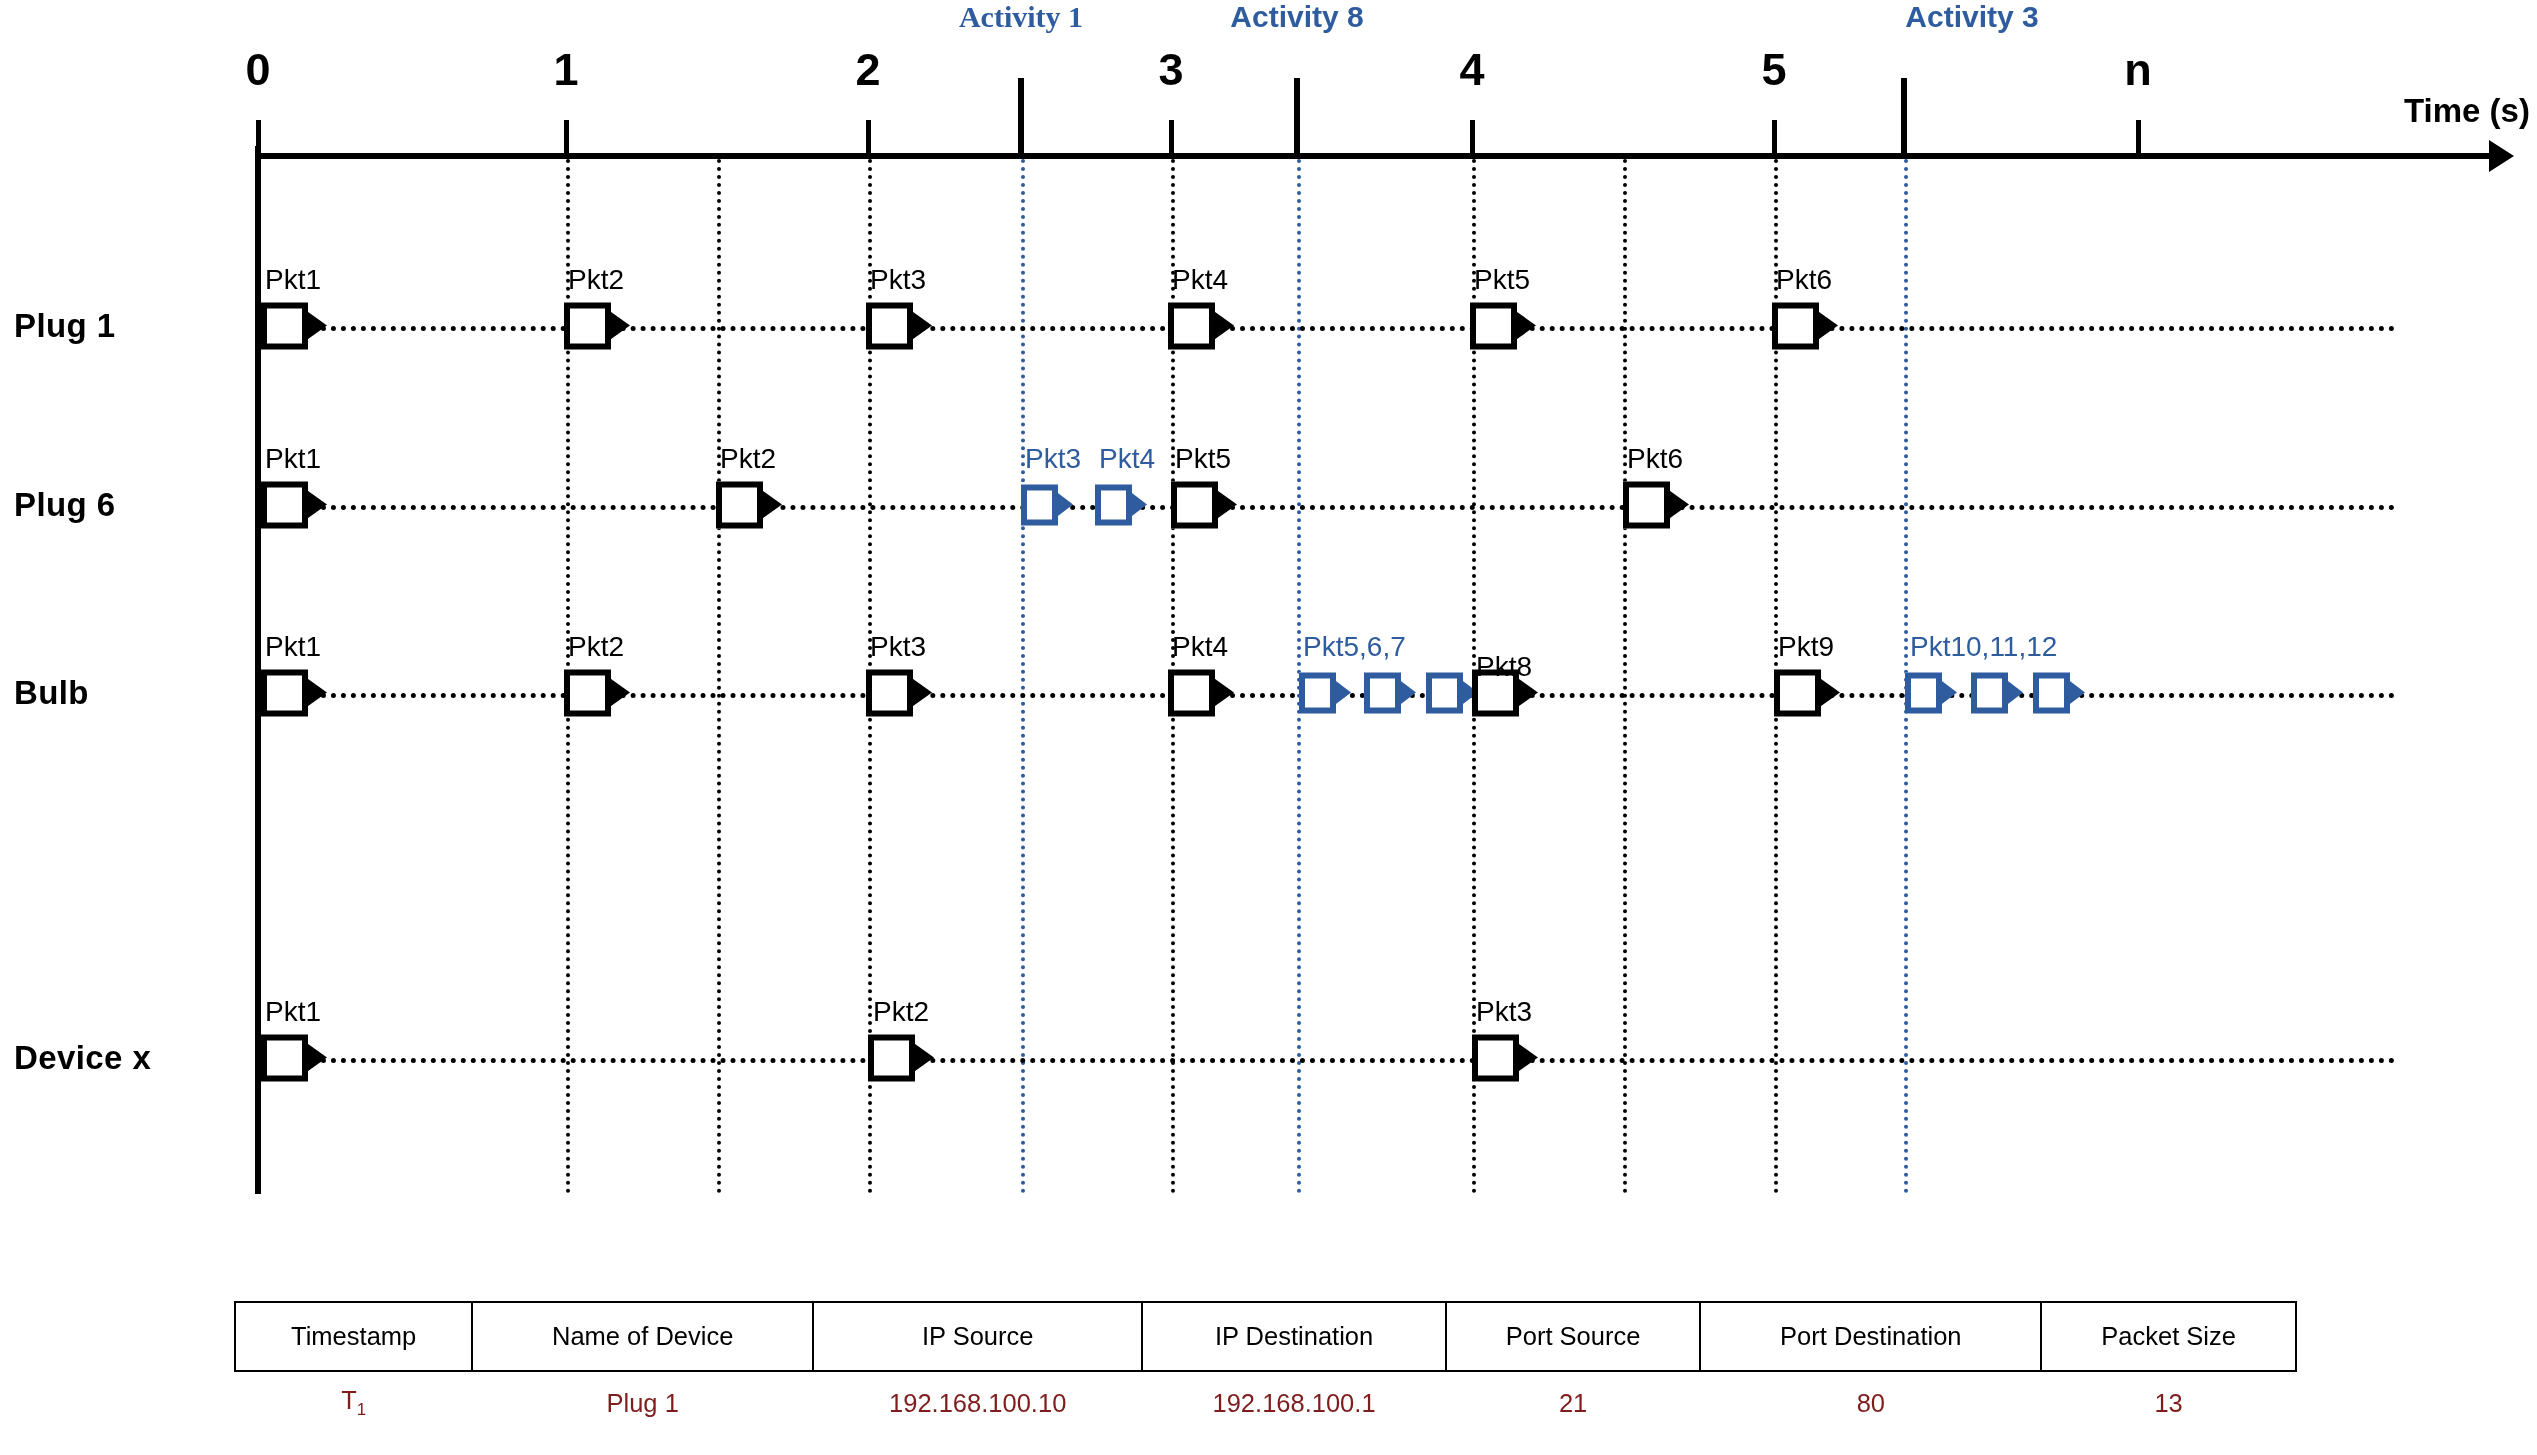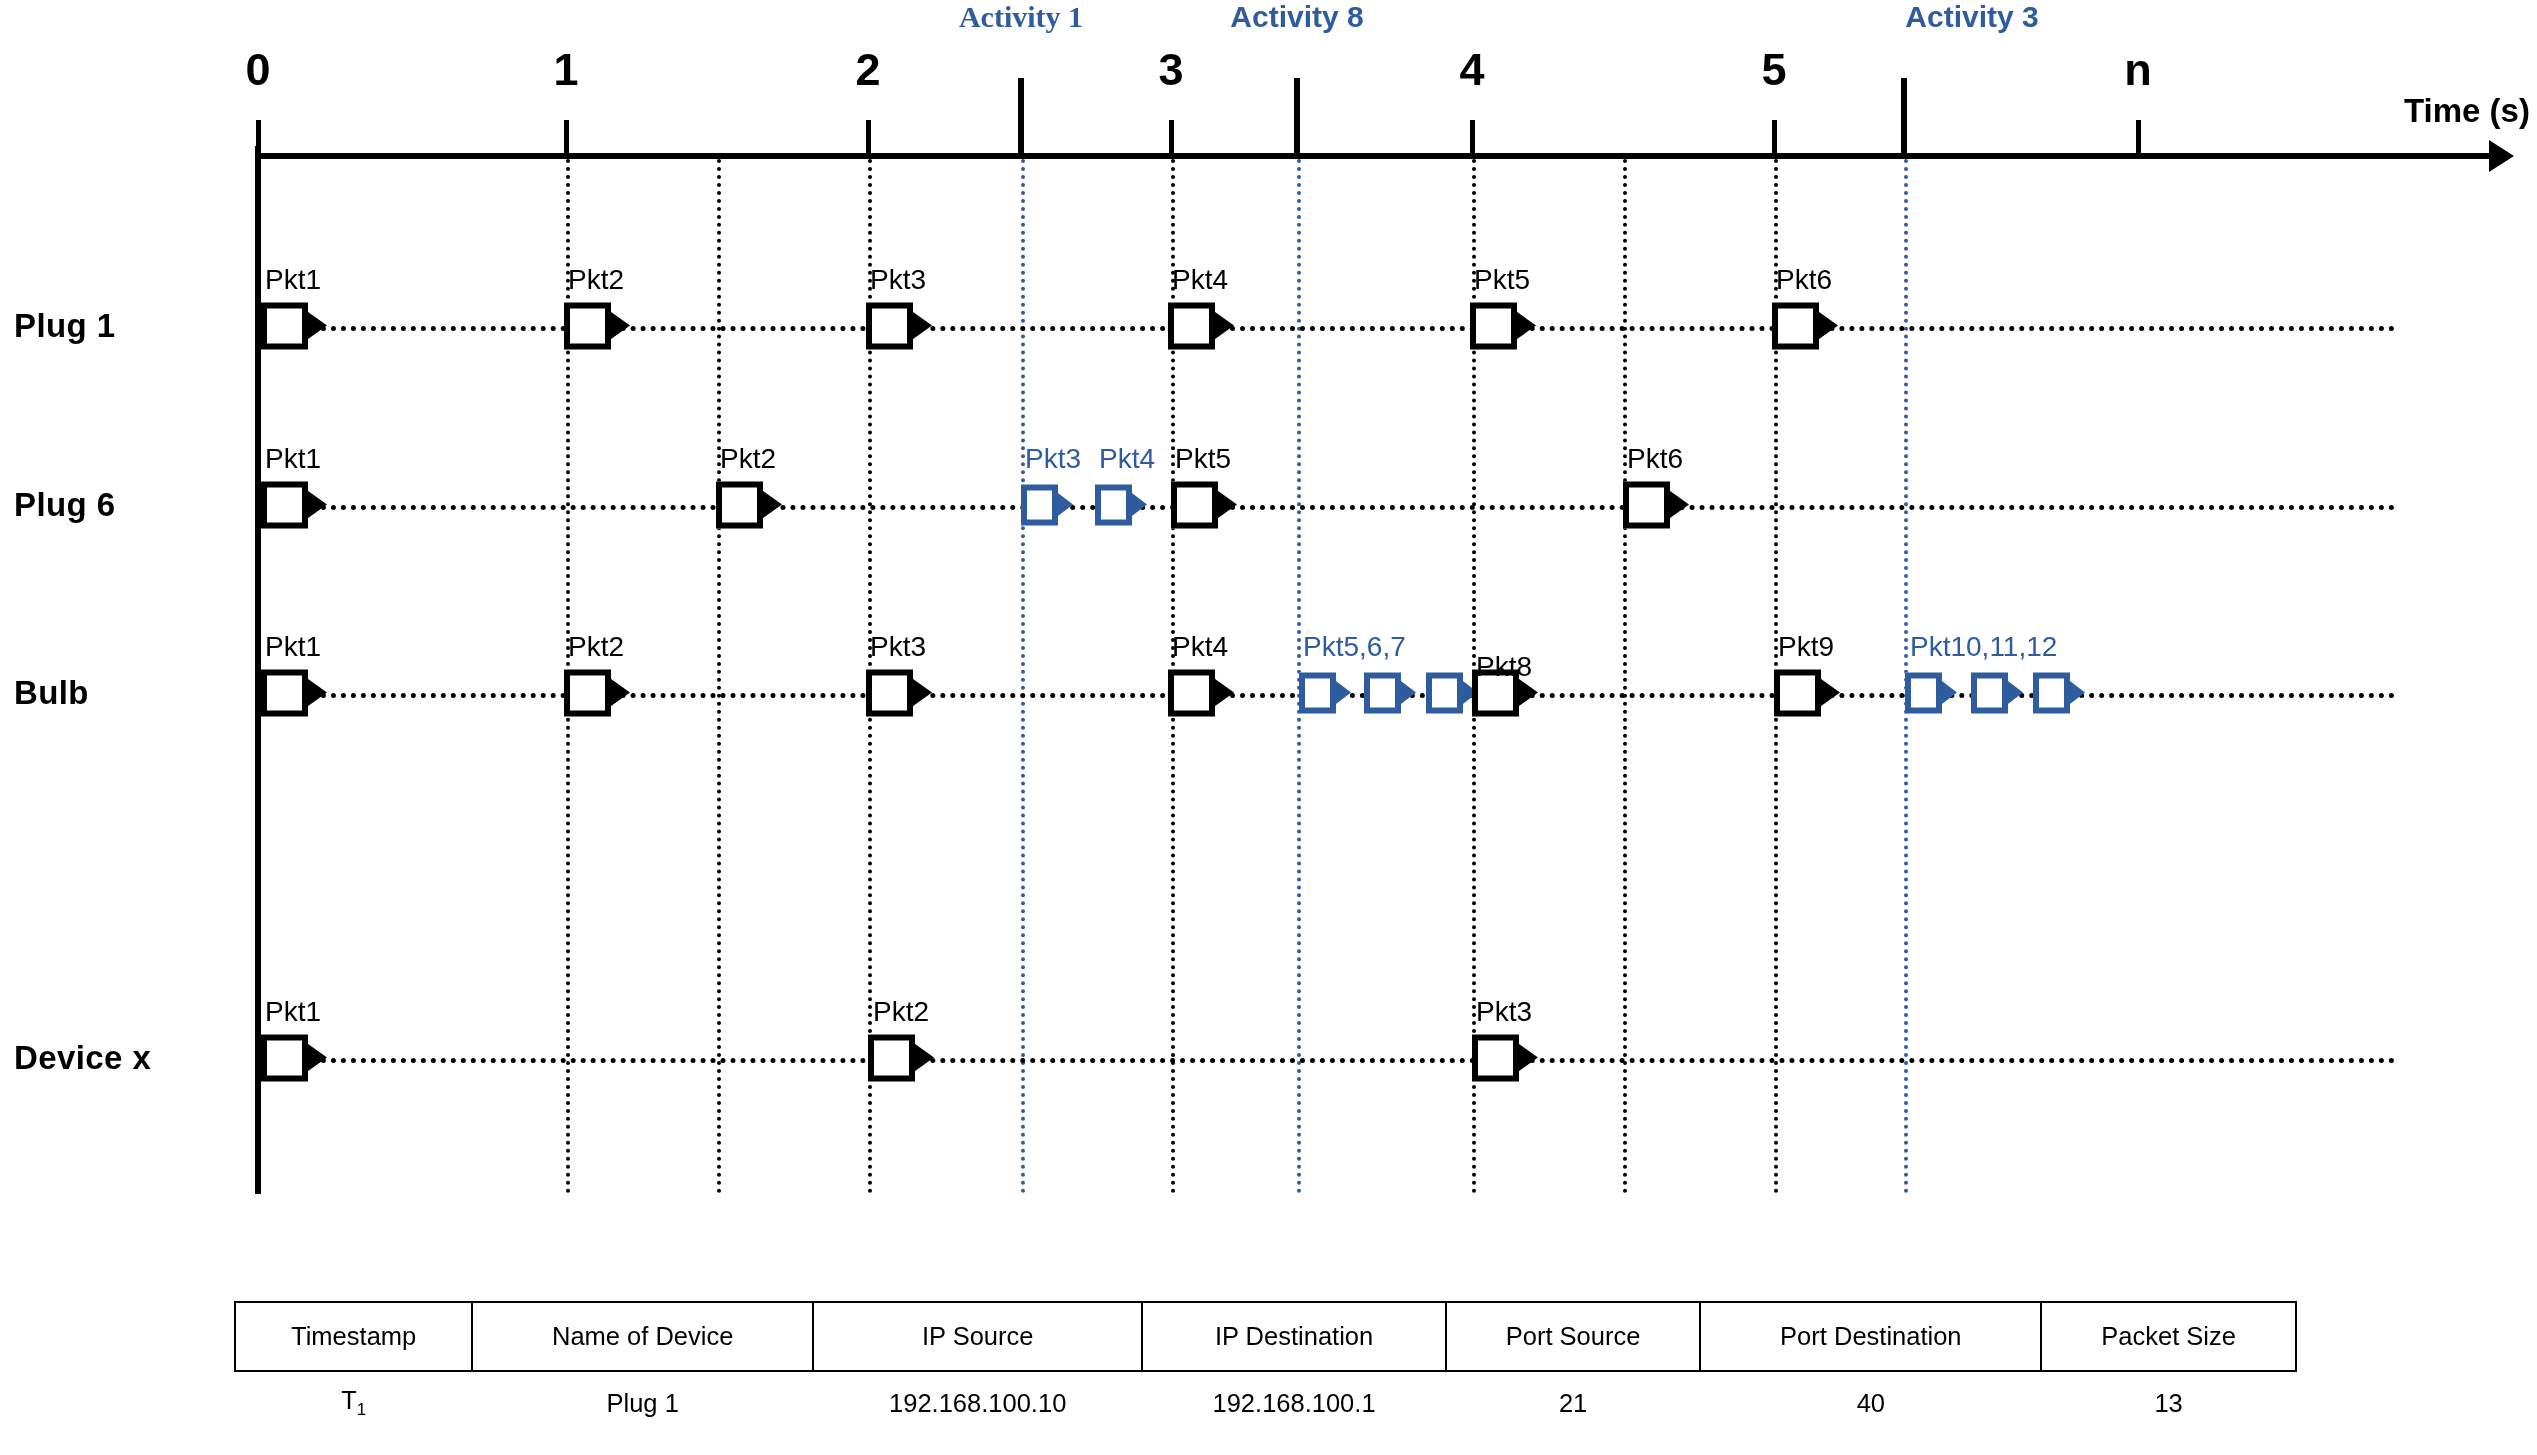--- a/index.html
+++ b/index.html
@@ -54,21 +54,21 @@
 
   .pkt-label{position:absolute;font-size:28px;color:#000;white-space:nowrap;
              transform:translateY(-100%);}
   .pkt-label.blue{color:#2E5C9E;}
 
   
   #pkt-table{position:absolute;left:234px;top:1301px;width:2063px;
              border-collapse:collapse;}
   #pkt-table th{border:2.1px solid #000;font-size:25.5px;font-weight:normal;
                 height:65px;text-align:center;color:#000;background:#fff;}
-  #pkt-table td{border:0;font-size:25.5px;height:61px;text-align:center;color:#000000;}
+  #pkt-table td{border:0;font-size:25.5px;height:61px;text-align:center;color:#7f1d1d;}
   .sub{font-size:17px;vertical-align:sub;}
 </style>
 </head>
 <body>
 
 <div id="stage">
 
   <div id="activity-layer">
       <div class="act-label" style="left: 1021px; font-family: Liberation Serif, serif;">Activity 1</div>
       <div class="act-tick" style="left: 1018px;"></div>
@@ -267,20 +267,20 @@
           <th>Packet Size</th>
         </tr>
     </thead>
     <tbody id="tbody-rows">
         <tr>
           <td>T<span class="sub">1</span></td>
           <td>Plug 1</td>
           <td>192.168.100.10</td>
           <td>192.168.100.1</td>
           <td>21</td>
-          <td>40</td>
+          <td>80</td>
           <td>13</td>
         </tr>
       </tbody>
   </table>
 
 </div>
 
 
 </body></html>

